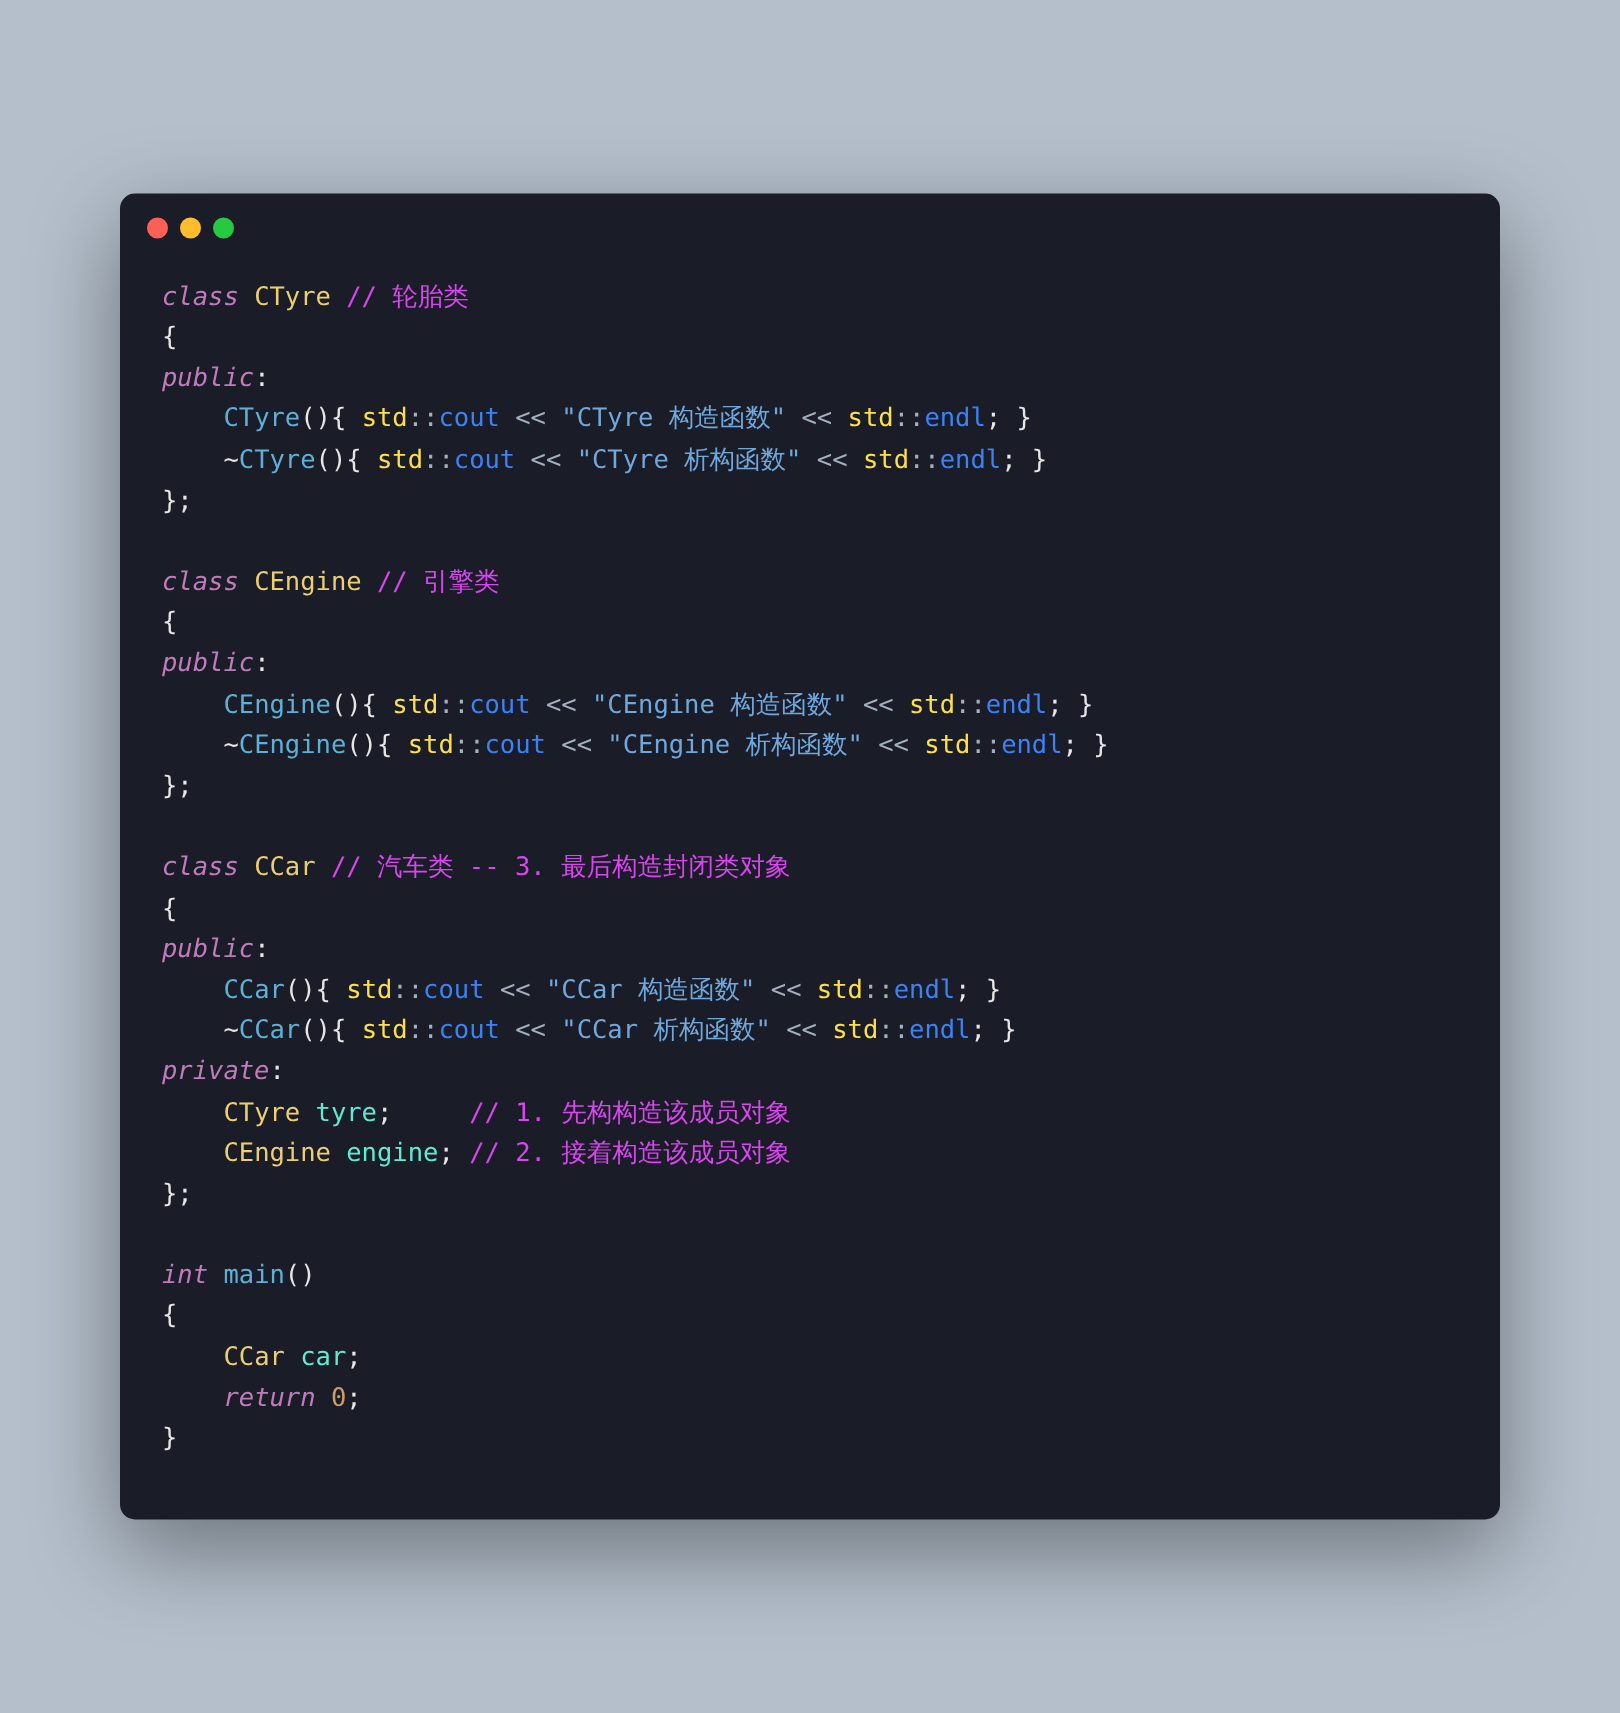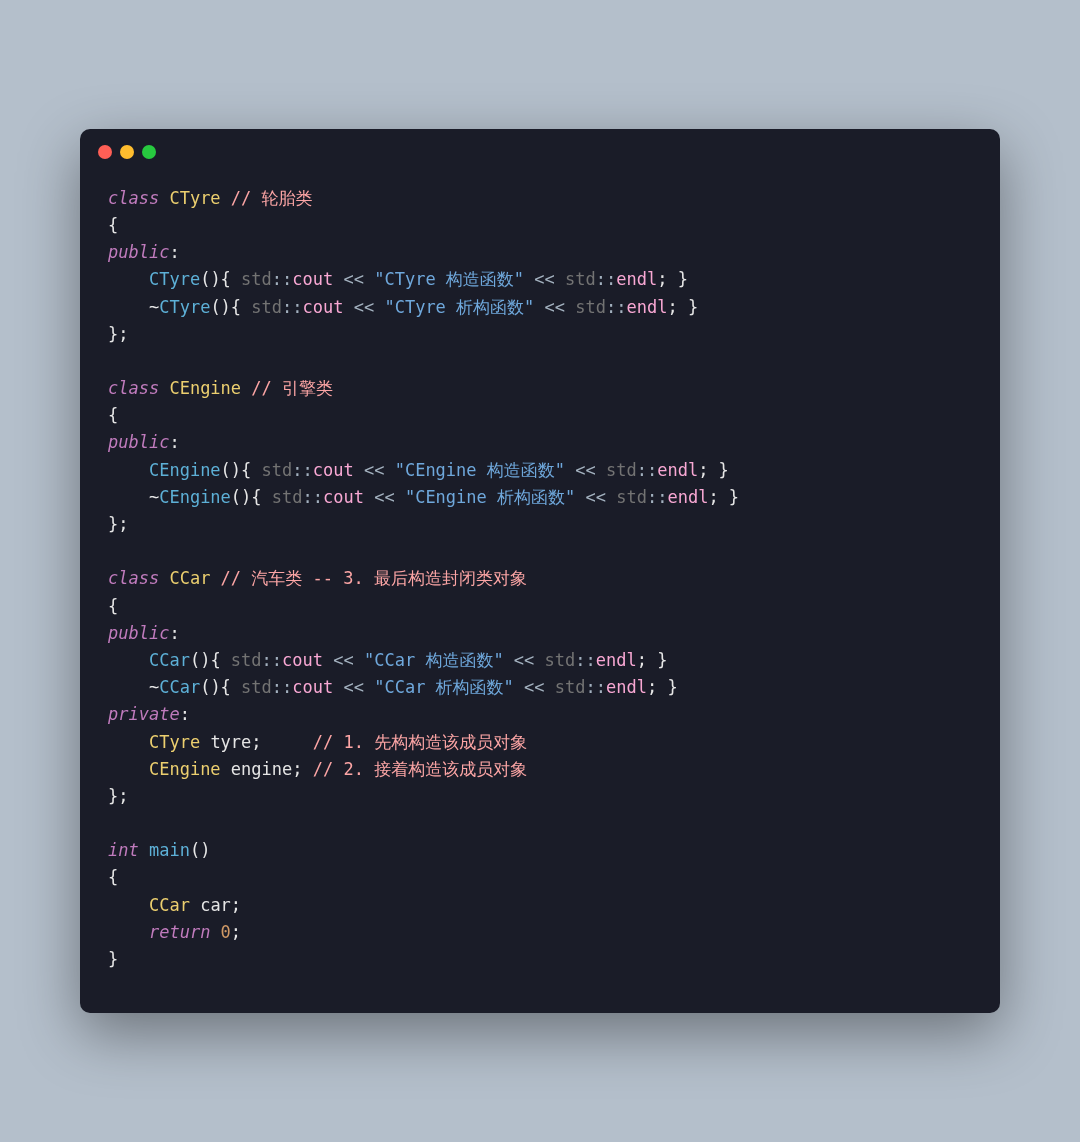--- a/index.html
+++ b/index.html
@@ -34,29 +34,29 @@
     .dot.green { background: #27c93f; }
     .code {
       padding: 18px 28px 40px 28px;
       font-size: 17px;
       line-height: 1.6;
       white-space: pre;
       color: #e6e6e6;
     }
     .kw { color: #c07bbd; font-style: italic; }       
     .type { color: #eccf6f; }     
-    .comment { color: #fca5a5; }  
+    .comment { color: #d946ef; }  
     .fn { color: #5db0d7; }       
-    .ns { color: #737373; }       
-    .member { color: #f9a8d4; }   
+    .ns { color: #fde047; }       
+    .member { color: #3b82f6; }   
     .op { color: #a3b1bf; }       
     .punct { color: #e6e6e6; }    
     .str { color: #6fa8dc; }      
     .num { color: #d19a66; }      
-    .var { color: #e5e5e5; }
+    .var { color: #5eead4; }
   </style>
 </head>
 <body>
 
 <div class="window">
   <div class="titlebar">
     <div class="dot red"></div>
     <div class="dot yellow"></div>
     <div class="dot green"></div>
   </div>

